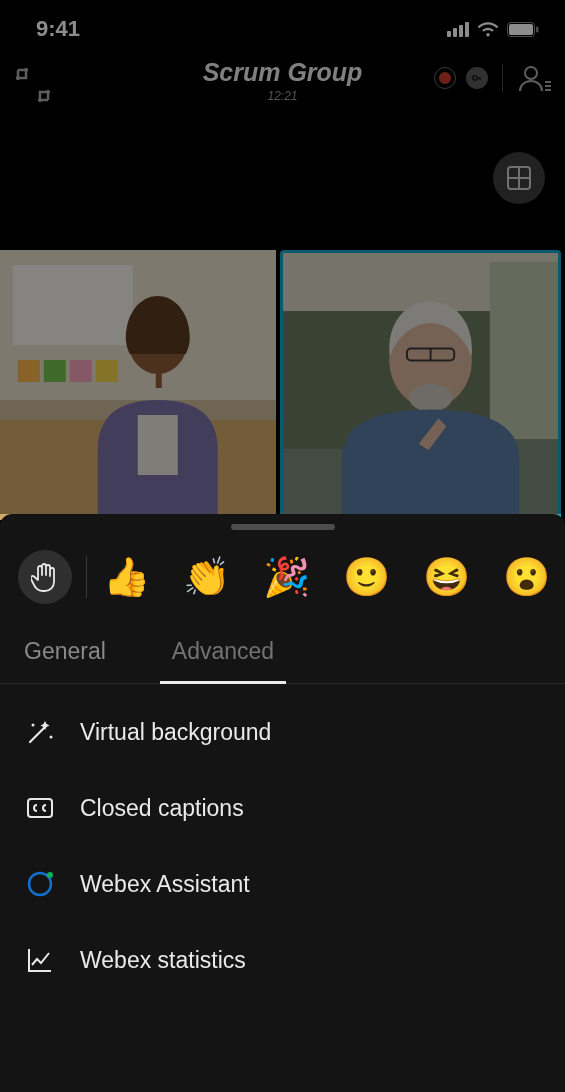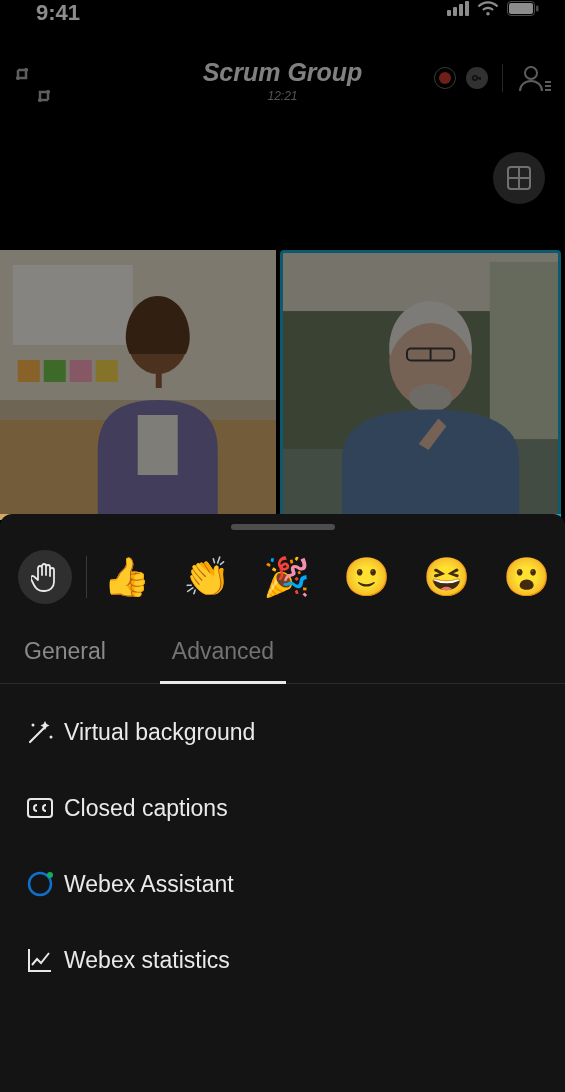--- a/index.html
+++ b/index.html
@@ -1,20 +1,20 @@
 <!DOCTYPE html>
 <html><head>
 <meta charset="utf-8">
 <style>
   * { box-sizing: border-box; margin: 0; padding: 0; }
   html, body { width: 565px; height: 1092px; background: #000; color: #fff; font-family: -apple-system, Helvetica, Arial, sans-serif; overflow: hidden; }
   body { position: relative; }
 
   
-  .status-bar { height: 58px; display: flex; align-items: flex-start; justify-content: space-between; padding: 0 26px 0 36px; font-size: 22px; font-weight: 600; }
+  .status-bar { height: 58px; display: flex; align-items: center; justify-content: space-between; padding: 0 26px 0 36px; font-size: 22px; font-weight: 600; }
   .status-right { display: flex; align-items: center; gap: 8px; }
   .bars { display: flex; align-items: flex-end; gap: 2px; height: 16px; }
   .bars span { width: 4px; background: #fff; border-radius: 1px; }
   .bars span:nth-child(1){height:6px}.bars span:nth-child(2){height:9px}.bars span:nth-child(3){height:12px}.bars span:nth-child(4){height:15px}
   .wifi-svg, .batt-svg { display: block; }
 
   
   .topbar { position: relative; height: 72px; }
   .minimize { position: absolute; left: 14px; top: 8px; width: 38px; height: 38px; }
   .title-wrap { position: absolute; left: 0; right: 0; top: 0; text-align: center; font-style: italic; }
@@ -50,21 +50,21 @@
   .emoji { font-size: 38px; width: 80px; text-align: center; flex-shrink: 0; }
 
   
   .tabs { display: flex; gap: 66px; padding: 0 24px; border-bottom: 1px solid #2a2a2a; }
   .tab { font-size: 23px; color: #8a8a8a; padding: 12px 0 18px; position: relative; }
   .tab.active { color: #737373; }
   .tab.active::after { content: ""; position: absolute; left: -12px; right: -12px; bottom: -1px; height: 3px; background: #eaeaea; }
 
   
   .menu { padding: 10px 24px; }
-  .menu-item { display: flex; align-items: center; gap: 8px; height: 76px; font-size: 23px; color: #eaeaea; }
+  .menu-item { display: flex; align-items: center; gap: 24px; height: 76px; font-size: 23px; color: #eaeaea; }
   .menu-item .mi-icon { width: 32px; height: 32px; display: flex; align-items: center; justify-content: center; flex-shrink:0;}
 
 </style>
 </head>
 <body>
 
 <div class="status-bar">
   <span>9:41</span>
   <div class="status-right">
     <span class="bars">

